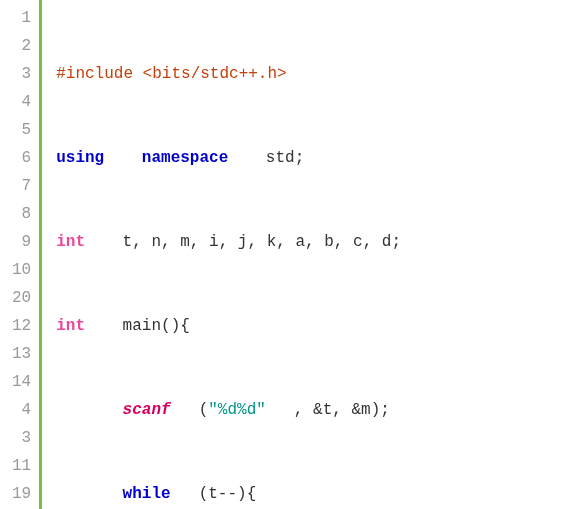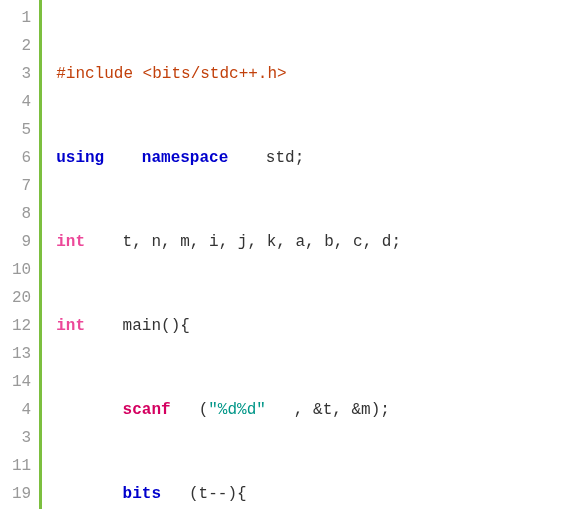--- a/index.html
+++ b/index.html
@@ -28,21 +28,21 @@
   }
   .code {
     padding: 4px 0 4px 14px;
     white-space: pre;
   }
   .code .line {
     height: 28px;
   }
   .kw { color: #0000cc; font-weight: bold; font-family: Liberation Mono, monospace; }
   .type { color: #ec4899; font-weight: bold; }
-  .func { color: #d40060; font-weight: bold; }
+  .func { color: #d40060; font-weight: bold; font-style: italic; }
   .str { color: #009688; }
   .plain { color: #333; margin-left: 28px; }
   .preproc { color: #c2410c; }
 </style>
 </head>
 <body>
 
 <div class="code-container">
   <div class="gutter">
     <div>1</div>
@@ -64,21 +64,21 @@
     <div>11</div>
     <div>19</div>
   </div>
 
   <div class="code">
     <div class="line"><span class="preproc">#include &lt;bits/stdc++.h&gt;</span></div>
     <div class="line"><span class="kw">using</span><span class="plain"> </span><span class="kw">namespace</span><span class="plain"> std;</span></div>
     <div class="line"><span class="type">int</span><span class="plain"> t, n, m, i, j, k, a, b, c, d;</span></div>
     <div class="line"><span class="type">int</span><span class="plain"> main(){</span></div>
     <div class="line"><span class="plain">    </span><span class="func">scanf</span><span class="plain">(</span><span class="str">"%d%d"</span><span class="plain">, &amp;t, &amp;m);</span></div>
-    <div class="line"><span class="plain">    </span><span class="kw">bits</span><span class="plain">(t--){</span></div>
+    <div class="line"><span class="plain">    </span><span class="kw">while</span><span class="plain">(t--){</span></div>
     
     
     
     
     
     
     
     
     
     

